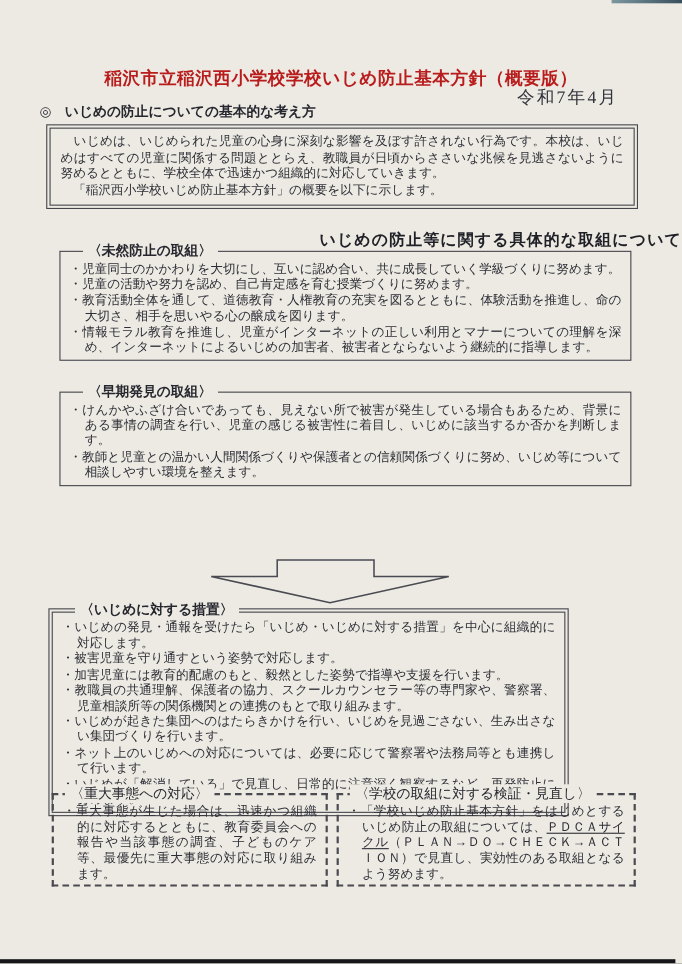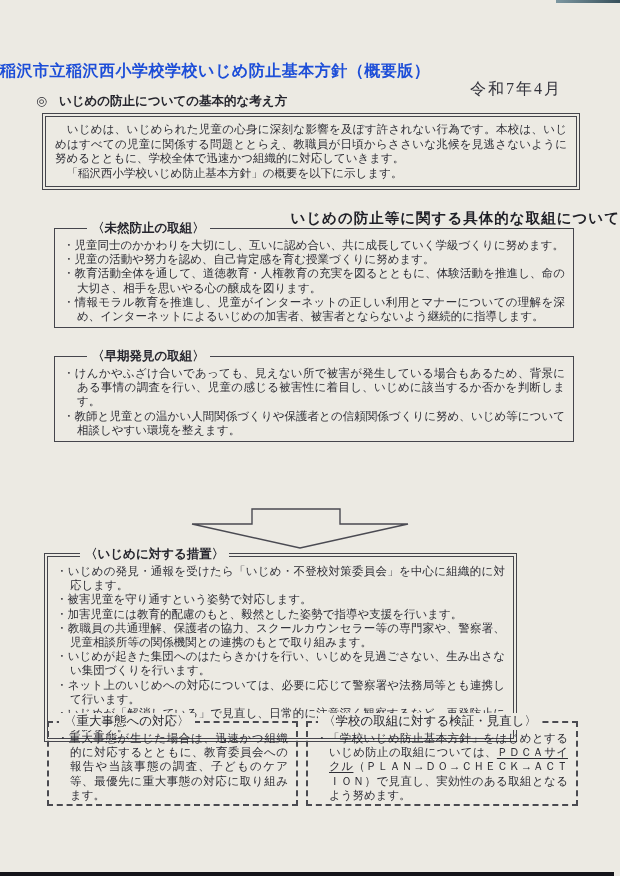--- a/index.html
+++ b/index.html
@@ -8,23 +8,24 @@
     position: relative;
     width: 620px; height: 876px;
     margin: 0 auto;
     background: #eceae3;
     color: #2e2e36;
     font-family: "Liberation Serif", "DejaVu Serif", serif;
     overflow: hidden;
   }
   .page-title {
     position: absolute; top: 50px; left: 0; width: 100%;
+    text-align: center;
     font-family: "Liberation Sans", "DejaVu Sans", sans-serif;
     font-weight: bold; font-size: 16px; letter-spacing: 0.5px;
-    color: #1d4ed8;
+    color: #b91c1c;
   }
   .issue-date {
     position: absolute; top: 79px; right: 58px;
     font-size: 16px; letter-spacing: 2px; color: #33333c;
   }
   .basic-heading {
     position: absolute; top: 93px; left: 36px;
     font-family: "Liberation Sans", "DejaVu Sans", sans-serif;
     font-weight: bold; font-size: 12.5px; color: #26262e;
   }
@@ -47,21 +48,21 @@
   }
   fieldset.sec {
     position: absolute; left: 54px; width: 520px;
     border: 1px solid #45454c;
     margin: 0; padding: 0 8px 4px;
     background: transparent;
   }
   fieldset.sec legend {
     font-family: "Liberation Sans", "DejaVu Sans", sans-serif;
     font-weight: bold; font-size: 12.5px;
-    padding: 0 5px; margin-left: 24px; color: #26262e;
+    padding: 0 5px; margin-left: 12px; color: #26262e;
   }
   #fs-prevention { top: 220px; }
   #fs-early { top: 348px; }
   #fs-measures { top: 546px; left: 44px; width: 473px; border: 4px double #45454c; }
   ul.items { list-style: none; margin: 1px 0 0; padding: 0; }
   ul.items li {
     font-size: 11.5px; line-height: 14.2px;
     padding-left: 14px; text-indent: -14px;
     text-align: justify; color: #2e2e36;
   }
@@ -136,21 +137,21 @@
 
   <div class="arrow-wrap">
     <svg width="222" height="42" viewBox="0 0 222 42" xmlns="http://www.w3.org/2000/svg">
       <polygon points="63,1 151,1 151,16 219,16 111,40 3,16 63,16" fill="none" stroke="#4a4a52" stroke-width="1.4"></polygon>
     </svg>
   </div>
 
   <fieldset class="sec" id="fs-measures">
     <legend>〈いじめに対する措置〉</legend>
     <ul class="items">
-      <li>・いじめの発見・通報を受けたら「いじめ・不登校対策委員会」を中心に組織的に対応します。</li>
+      <li>・いじめの発見・通報を受けたら「いじめ・いじめに対する措置」を中心に組織的に対応します。</li>
       <li>・被害児童を守り通すという姿勢で対応します。</li>
       <li>・加害児童には教育的配慮のもと、毅然とした姿勢で指導や支援を行います。</li>
       <li>・教職員の共通理解、保護者の協力、スクールカウンセラー等の専門家や、警察署、児童相談所等の関係機関との連携のもとで取り組みます。</li>
       <li>・いじめが起きた集団へのはたらきかけを行い、いじめを見過ごさない、生み出さない集団づくりを行います。</li>
       <li>・ネット上のいじめへの対応については、必要に応じて警察署や法務局等とも連携して行います。</li>
       <li>・いじめが「解消している」で見直し、日常的に注意深く観察するなど、再発防止に努めます。</li>
     </ul>
   </fieldset>
 
   <div class="dashed-box" id="box-serious">

